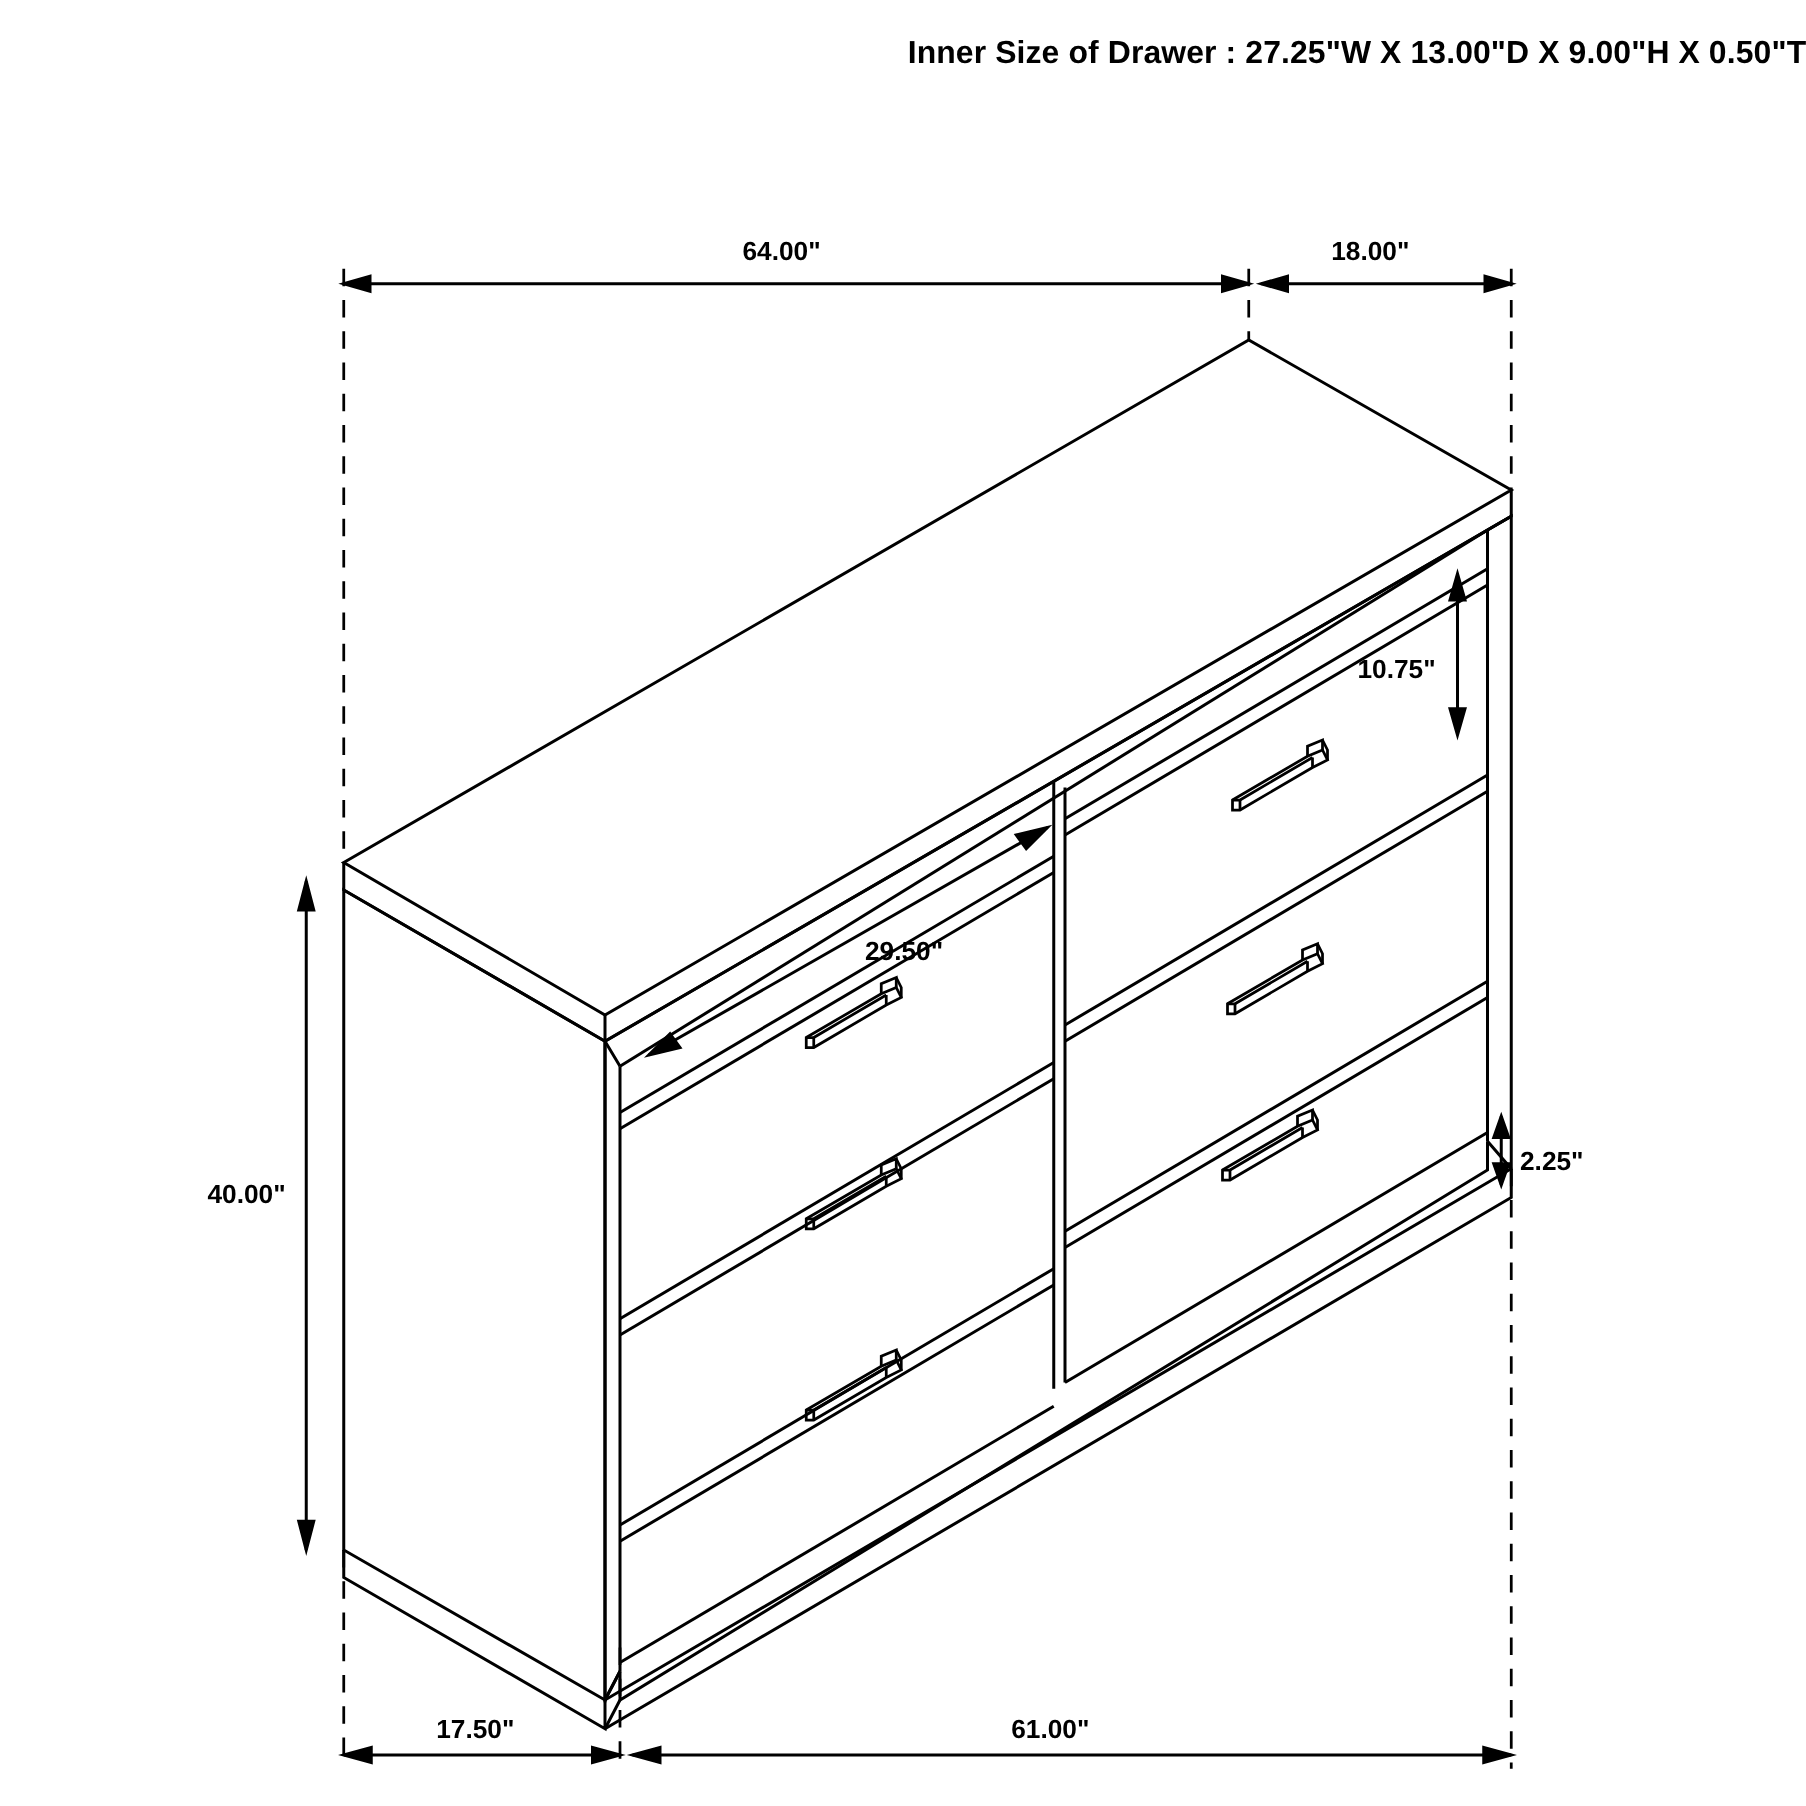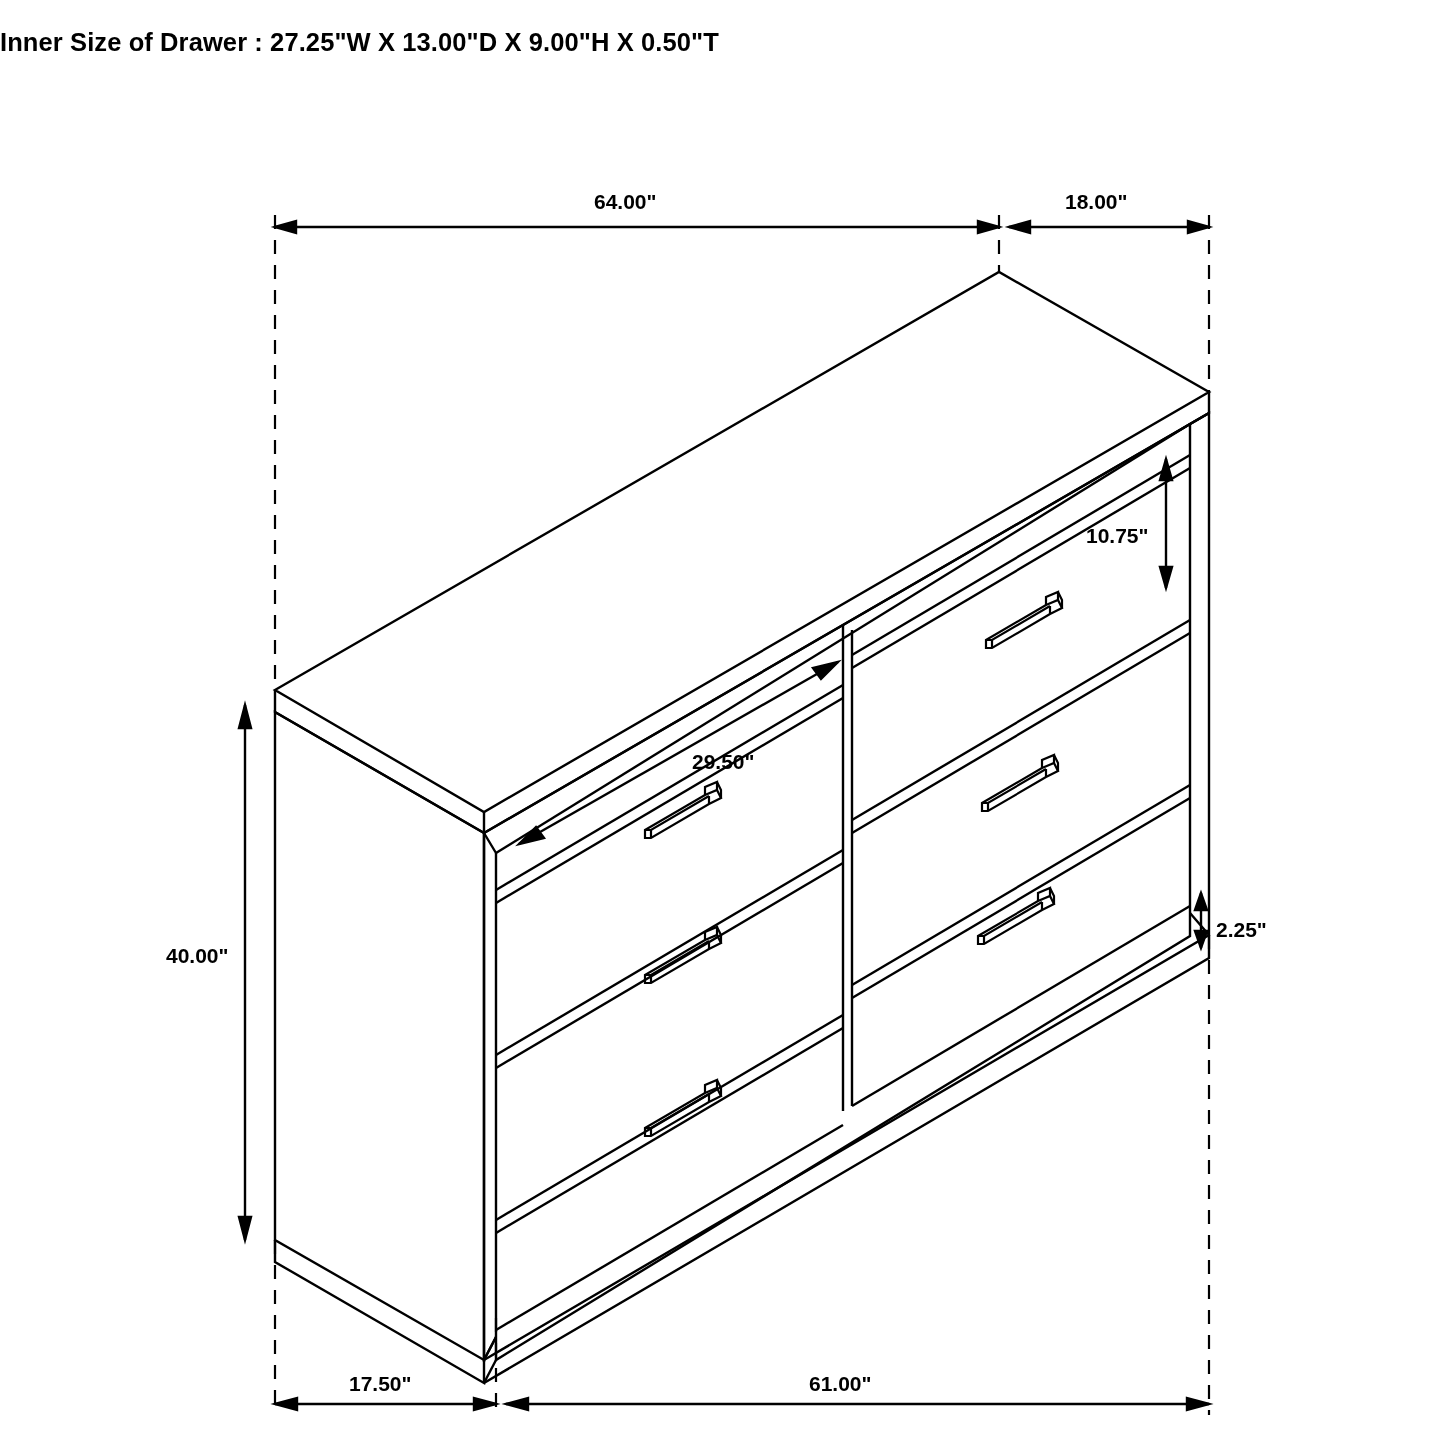--- a/index.html
+++ b/index.html
@@ -20,21 +20,21 @@
     left: 0;
     top: 0;
     width: 1445px;
     height: 1445px;
   }
   .title {
     position: absolute;
     top: 28px;
     left: 0;
     width: 1445px;
-    text-align: left;
+    text-align: right;
     font-size: 25.5px;
     font-weight: bold;
     letter-spacing: 0.1px;
   }
   svg.drawing {
     position: absolute;
     left: 0;
     top: 0;
     width: 1445px;
     height: 1445px;

